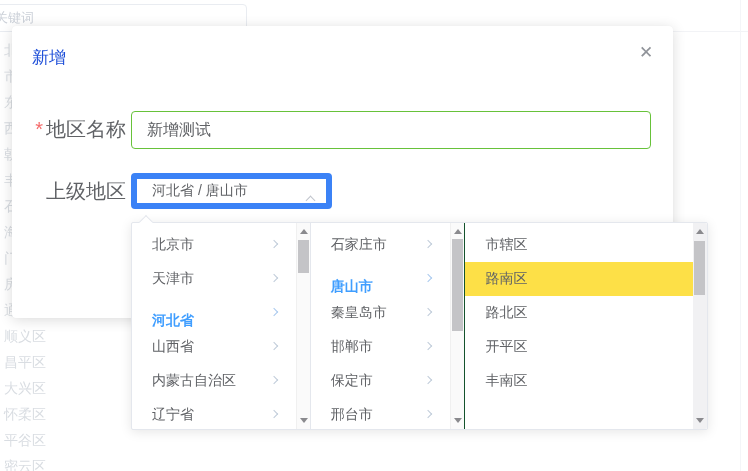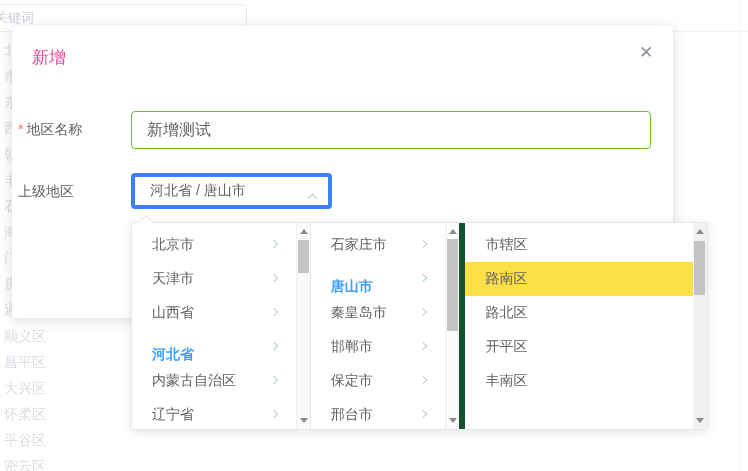--- a/index.html
+++ b/index.html
@@ -13,51 +13,51 @@
             border:1px solid #e9ecf1; border-radius:4px; display:flex; align-items:center;
             padding-left:12px; font-size:13px; color:#ccd1d9; background:#fff; }
   .bg-hline { position:absolute; left:247px; right:0; top:31px; height:1px; background:#f2f3f6; }
   .bg-vline { position:absolute; left:740px; top:0; bottom:0; width:1px; background:#f4f5f8; }
   .bg-item { position:absolute; left:4px; height:20px; line-height:20px;
              font-size:14px; color:#d9dde2; white-space:nowrap; }
 
   
   .dialog { position:absolute; left:12px; top:26px; width:661px; height:292px; background:#fff;
             border-radius:4px; box-shadow:0 2px 14px rgba(0,0,0,.14), 0 0 1px rgba(0,0,0,.06); }
-  .dialog-title { position:absolute; left:20px; top:20px; font-size:17px; color:#ec4899; }
+  .dialog-title { position:absolute; left:20px; top:20px; font-size:17px; color:#1d4ed8; }
   .dialog-close { position:absolute; right:17px; top:17px; width:20px; height:20px;
                   font-size:17px; line-height:20px; text-align:center; color:#909399; cursor:pointer; }
-  .form-label { position:absolute; width:108px; text-align:left; font-size:14px; color:#606266;
+  .form-label { position:absolute; width:108px; text-align:right; font-size:20px; color:#606266;
                 line-height:38px; }
   .form-label .req { color:#f56c6c; margin-right:3px; }
   .lbl-1 { left:6px; top:84px; }
   .lbl-2 { left:6px; top:146px; }
   .field-input { position:absolute; left:119px; top:85px; width:520px; height:38px;
                  border:1px solid #67c23a; border-radius:4px; background:#fff;
                  font-size:16px; color:#606266; padding:0 15px; outline:none;
                  font-family:"Liberation Sans","DejaVu Sans",sans-serif; }
   .field-select { position:absolute; left:119px; top:147px; width:201px; height:36px;
-                  border:4px solid #3b82f6; border-radius:4px; background:#fff;
+                  border:6px solid #3b82f6; border-radius:4px; background:#fff;
                   display:flex; align-items:center; padding:0 30px 0 15px; cursor:pointer; }
   .field-select .sel-text { font-size:14px; color:#606266; white-space:nowrap; }
   .chev-up { position:absolute; right:11px; top:16px; width:8px; height:8px; }
   .chev-up::before { content:""; position:absolute; left:0; top:2px; width:6px; height:6px;
                      border-top:1px solid #c0c4cc; border-left:1px solid #c0c4cc;
                      transform:rotate(45deg); }
 
   
   .cascader { position:absolute; left:131px; top:222px; width:577px; height:208px;
               background:#fff; border:1px solid #e4e7ed; border-radius:2px;
               box-shadow:0 2px 12px rgba(0,0,0,.1); }
   .caret { position:absolute; left:9px; top:-6px; width:10px; height:10px; background:#fff;
            border-top:1px solid #e4e7ed; border-left:1px solid #e4e7ed; transform:rotate(45deg); }
   .cas-cols { position:absolute; inset:0; display:flex; overflow:hidden; border-radius:2px; }
   .cas-col { position:relative; height:100%; padding-top:5px; }
   .cas-col.c1 { width:179px; border-right:1px solid #e4e7ed; }
-  .cas-col.c2 { width:155px; border-right:6px solid #14532d; }
+  .cas-col.c2 { width:155px; border-right:1px solid #14532d; }
   .cas-col.c3 { width:242px; }
   .cas-item { position:relative; height:34px; display:flex; align-items:center;
               padding:0 38px 0 20px; font-size:14px; color:#606266; cursor:pointer;
               white-space:nowrap; }
   .cas-item.active { color:#409eff; font-weight:bold;align-items:flex-end; }
   .cas-item.hover { background:#fde047; }
   .cas-item .arrow { position:absolute; right:32px; top:13px; width:7px; height:7px; }
   .cas-item .arrow::before { content:""; position:absolute; left:0; top:0; width:5px; height:5px;
                              border-top:1px solid #bfcbd9; border-right:1px solid #bfcbd9;
                              transform:rotate(45deg); }
@@ -131,26 +131,26 @@
     <div class="cas-cols" id="cas-cols">
         <div class="cas-col c1">
           <div class="cas-item">
             <span>北京市</span>
             <span class="arrow"></span>
           </div>
           <div class="cas-item">
             <span>天津市</span>
             <span class="arrow"></span>
           </div>
-          <div class="cas-item">
-            <span>山西省</span>
-            <span class="arrow"></span>
-          </div>
           <div class="cas-item active">
             <span>河北省</span>
+            <span class="arrow"></span>
+          </div>
+          <div class="cas-item">
+            <span>山西省</span>
             <span class="arrow"></span>
           </div>
           <div class="cas-item">
             <span>内蒙古自治区</span>
             <span class="arrow"></span>
           </div>
           <div class="cas-item">
             <span>辽宁省</span>
             <span class="arrow"></span>
           </div>

